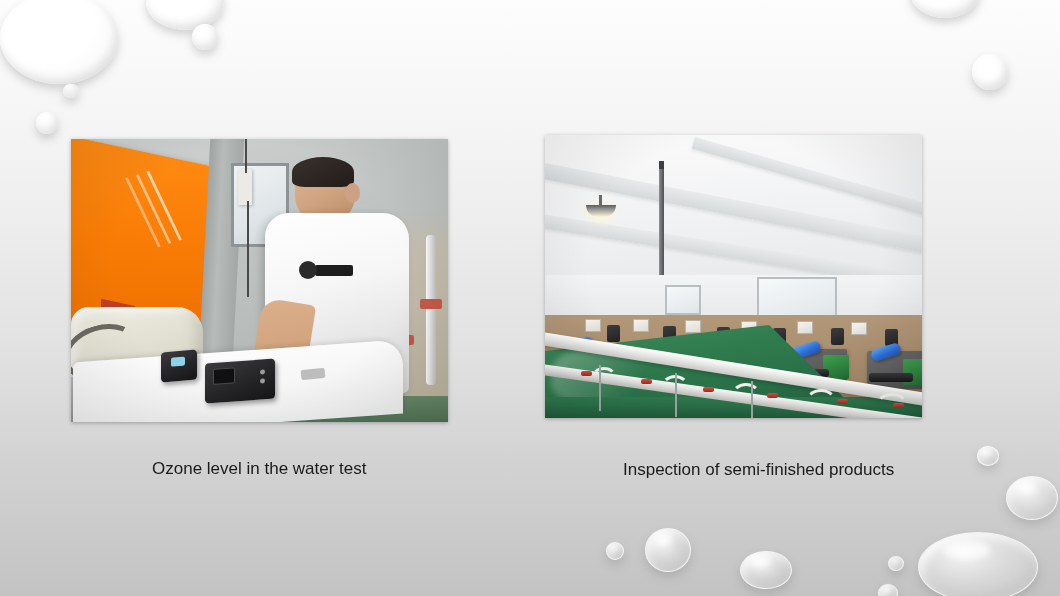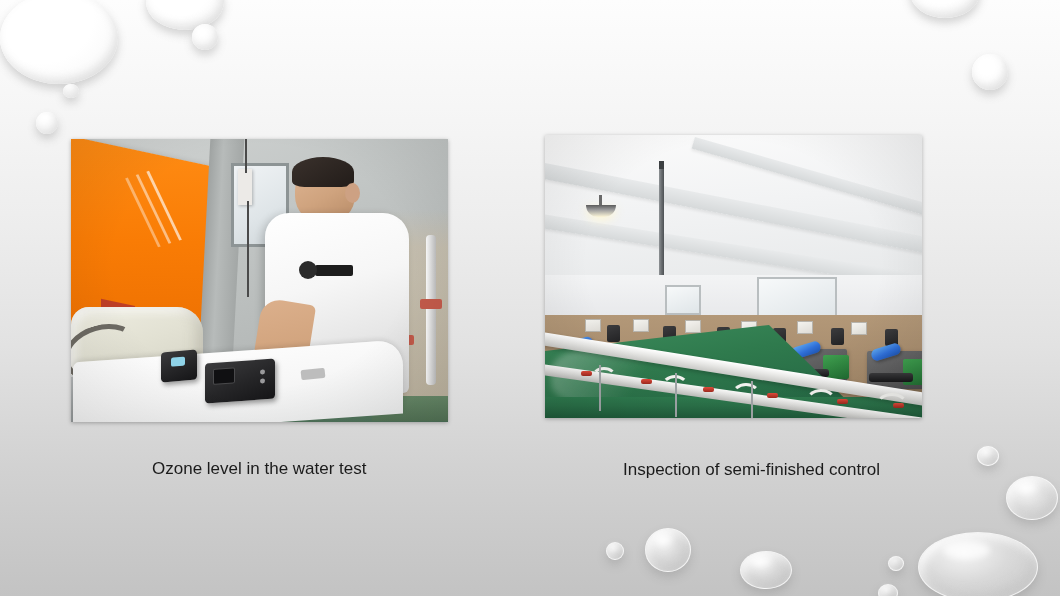--- a/index.html
+++ b/index.html
@@ -464,15 +464,15 @@
     <div class="p2-hose" style="left:260px;top:254px;width:32px;height:28px;"></div>
     <div class="p2-hose" style="left:330px;top:258px;width:34px;height:28px;"></div>
 
     <div class="p2-stand" style="left:54px;top:230px;height:46px;"></div>
     <div class="p2-stand" style="left:130px;top:238px;height:44px;"></div>
     <div class="p2-stand" style="left:206px;top:246px;height:38px;"></div>
 
     <div class="p2-vign"></div>
   </div>
 
-  <div class="cap" id="cap-right">Inspection of semi-finished control</div>
+  <div class="cap" id="cap-right">Inspection of semi-finished products</div>
 
 </div>
 
 </body></html>

